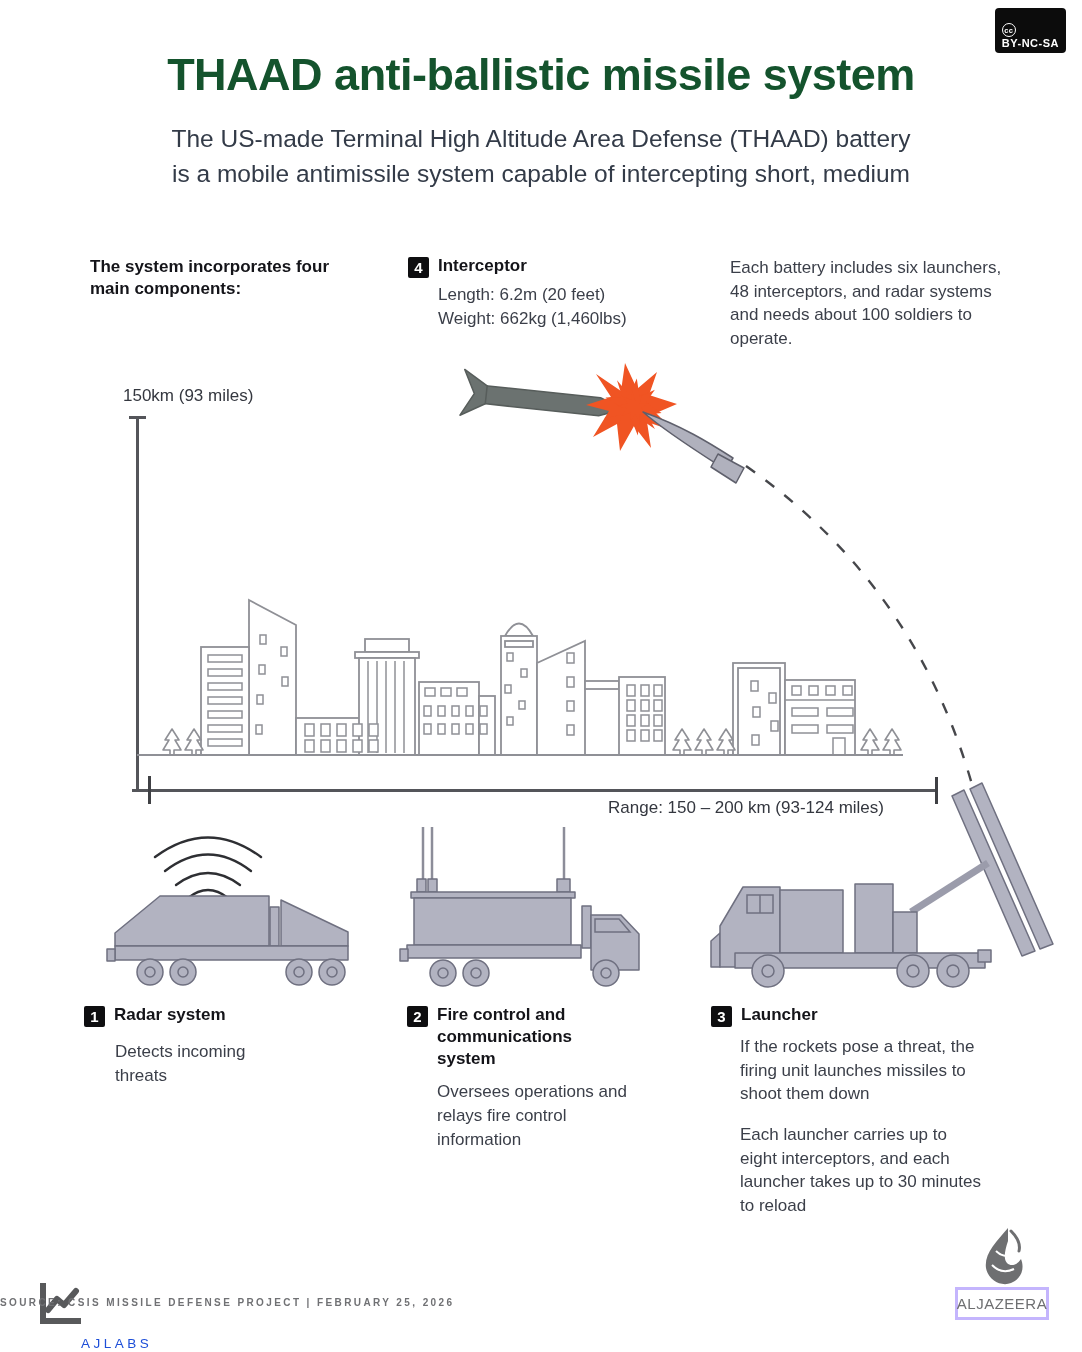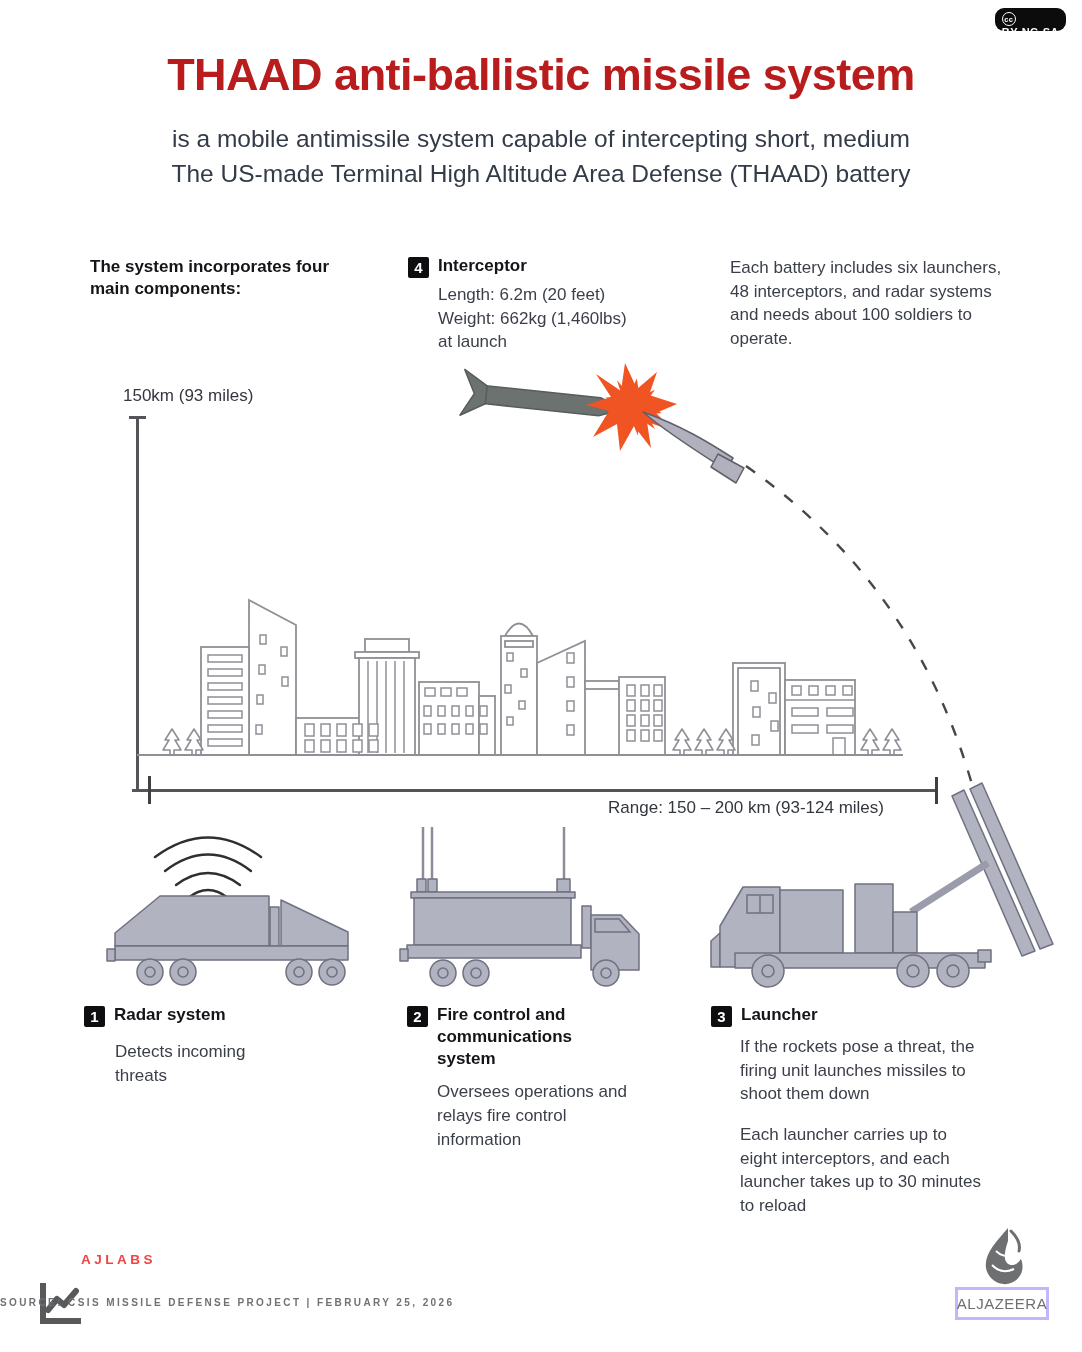--- a/index.html
+++ b/index.html
@@ -1,76 +1,75 @@
 <!DOCTYPE html>
 <html><head>
 <meta charset="utf-8">
 <style>
   html,body{margin:0;padding:0;background:#ffffff}
   .canvas{position:relative;width:1082px;height:1352px;background:#fff;
     font-family:"Liberation Sans",sans-serif;overflow:hidden;color:#1a1a1f}
   .abs{position:absolute}
 
-  .cc{right:16px;top:8px;background:#0c0c0c;color:#fff;border-radius:9px;height:15px;
-ionic    display:flex;align-items:center;gap:5px;padding:4px 7px;font-size:11px;font-weight:800;letter-spacing:.5px}
+  .cc{right:16px;top:8px;background:#0c0c0c;color:#fff;border-radius:4px;height:15px;
+ionic    display:flex;align-items:center;gap:5px;padding:15px 7px;font-size:11px;font-weight:800;letter-spacing:.5px}
   .cc-circle{width:12px;height:12px;border:1.4px solid #fff;border-radius:50%;
     display:flex;align-items:center;justify-content:center;font-size:7.5px;font-weight:800}
 
   .main-title{left:0;top:49px;width:100%;text-align:center;font-size:45px;font-weight:800;
-    color:#b91c1c;letter-spacing:-.5px}
+    color:#14532d;letter-spacing:-.5px}
   .subtitle{left:0;top:122px;width:100%;text-align:center;font-size:24.5px;color:#333b48;
     font-weight:500;line-height:1.42}
 
   .heading{font-size:17px;font-weight:800;color:#141419;line-height:1.28}
   .body-t{font-size:17px;color:#3b3f49;line-height:1.39;font-weight:400}
 
   .nbadge{width:21px;height:21px;background:#0e0e10;color:#fff;font-weight:800;font-size:15px;
     display:flex;align-items:center;justify-content:center;border-radius:2px;flex:none;margin-top:2px}
   .clabel{display:flex;gap:9px;align-items:flex-start}
 
   .vaxis{left:136px;top:417px;width:2.5px;height:373px;background:#54555a}
   .vaxis-cap{left:129px;top:416px;width:17px;height:2.5px;background:#54555a}
   .haxis{left:132px;top:789px;width:806px;height:2.5px;background:#54555a}
   .tick{width:3px;background:#3f4044}
 
   .range{left:560px;top:796px;width:372px;text-align:center}
 
   .src-line{left:0;top:1297px;width:1082px;text-align:left;font-size:10px;font-weight:700;
     letter-spacing:2.4px;color:#707174}
-  .ajlabs-txt{left:81px;top:1252px;font-size:13.5px;font-weight:700;letter-spacing:3.5px;color:#ef4444}
+  .ajlabs-txt{left:81px;top:1336px;font-size:13.5px;font-weight:400;letter-spacing:3.5px;color:#1d4ed8}
   .aj-box{left:955px;top:1287px;width:88px;height:27px;border:3px solid #c4b5fd;color:#6e6f71;
     display:flex;align-items:center;justify-content:center;font-size:15px;font-weight:400;letter-spacing:.5px}
 </style>
 </head>
 <body>
 
 <div class="canvas">
 
   <div class="abs cc">
     <span class="cc-circle">cc</span>
     <span>BY-NC-SA</span>
   </div>
 
   <div class="abs main-title">THAAD anti-ballistic missile system</div>
   <div class="abs subtitle">
+    <div>The US-made Terminal High Altitude Area Defense (THAAD) battery</div>
     <div>is a mobile antimissile system capable of intercepting short, medium</div>
-    <div>The US-made Terminal High Altitude Area Defense (THAAD) battery</div>
   </div>
 
   <div class="abs heading" style="left:90px;top:256px;width:280px">The system incorporates four main components:</div>
 
   <div class="abs" style="left:408px;top:255px">
     <div class="clabel">
       <div class="nbadge">4</div>
       <div class="heading">Interceptor</div>
     </div>
     <div class="body-t" style="margin:5px 0 0 30px">
       <div>Length: 6.2m (20 feet)</div>
       <div>Weight: 662kg (1,460lbs)</div>
-      <div>at launch</div>
     </div>
   </div>
 
   <div class="abs body-t" style="left:730px;top:256px;width:292px">Each battery includes six launchers, 48 interceptors, and radar systems and needs about 100 soldiers to operate.</div>
 
   <div class="abs body-t" style="left:123px;top:384px;color:#34373f">150km (93 miles)</div>
   <div class="abs vaxis-cap"></div>
   <div class="abs vaxis"></div>
 
   <svg class="abs" style="left:133px;top:585px" width="810" height="176" viewBox="0 0 810 176">

